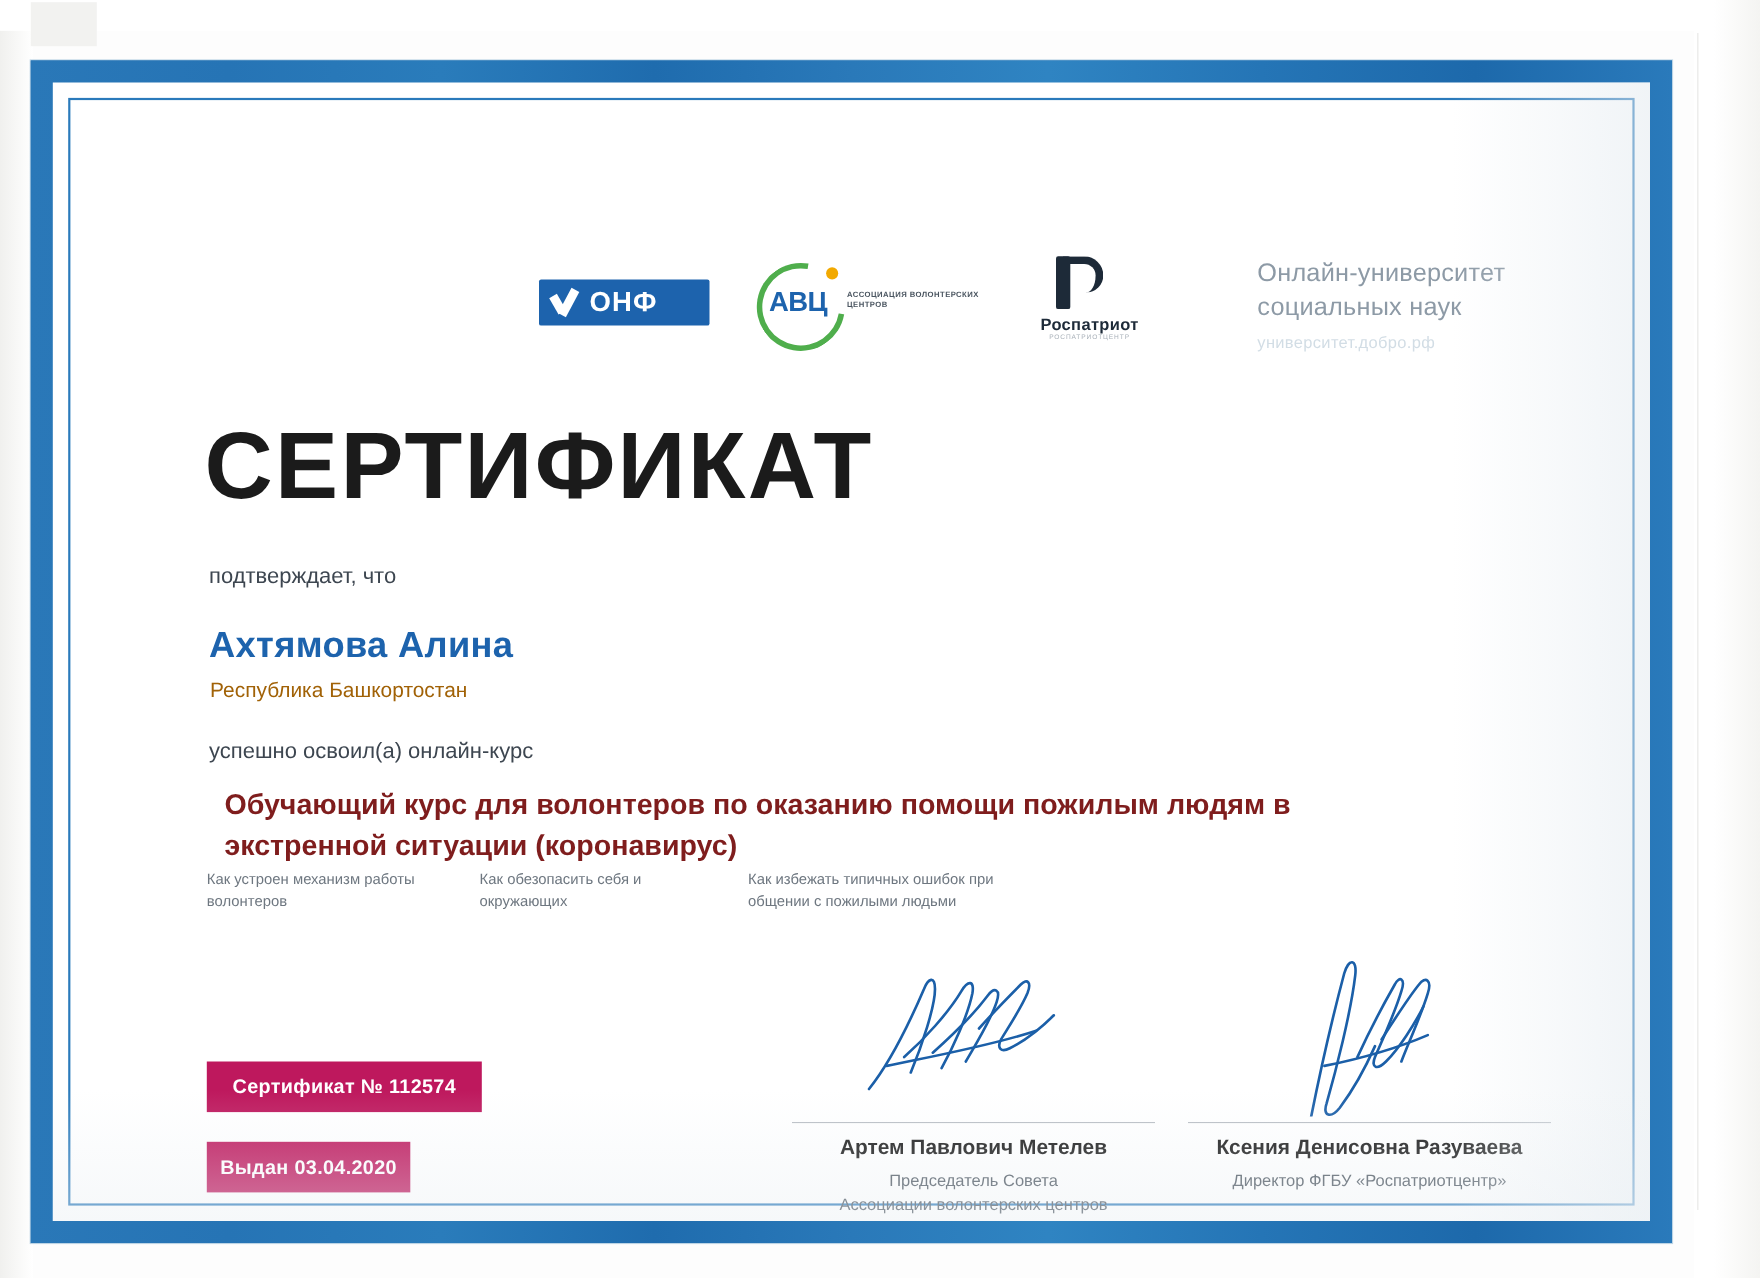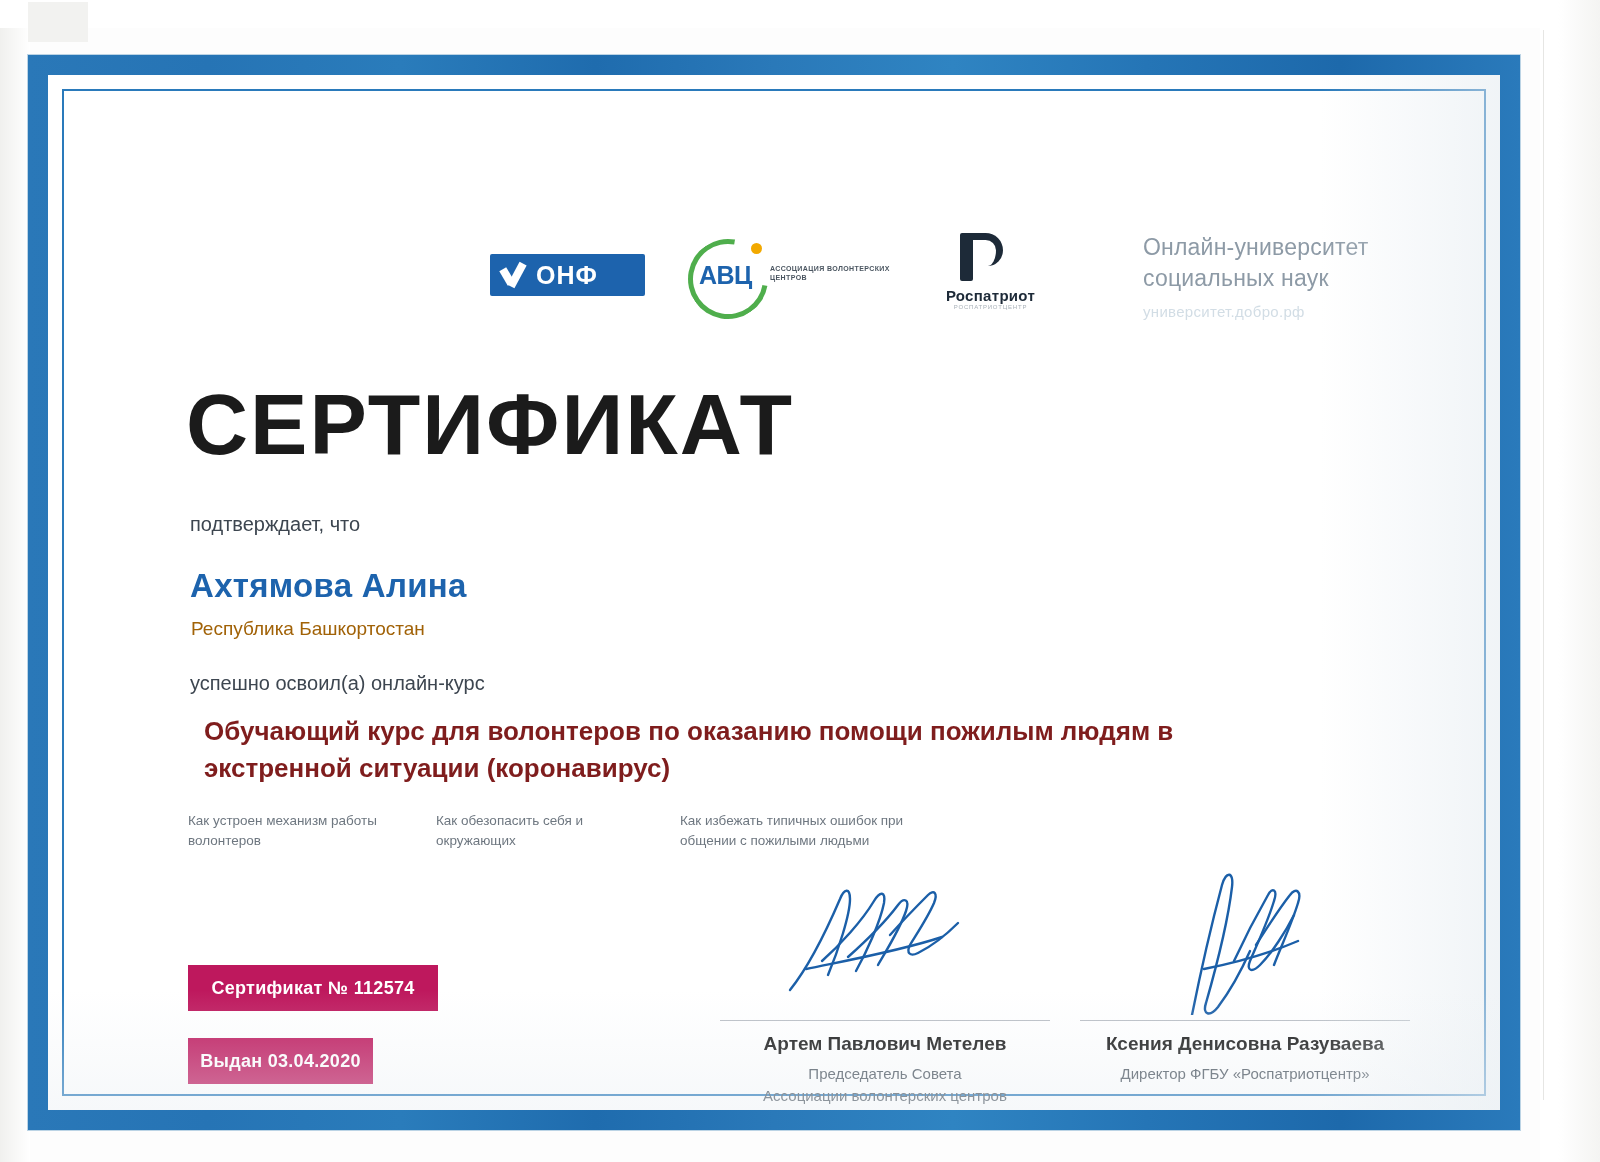--- a/index.html
+++ b/index.html
@@ -343,21 +343,21 @@
     font-weight: bold;
     color: #7f1d1d;
     line-height: 1.42;
     margin-left: 16px;
   }
 
   
   #topics {
     position: absolute;
     left: 140px;
-    top: 736px;
+    top: 715px;
     width: 1180px;
     height: 70px;
   }
   .topic {
     position: absolute;
     top: 0;
     font-size: 13.5px;
     color: #6e7780;
     line-height: 1.5;
   }

